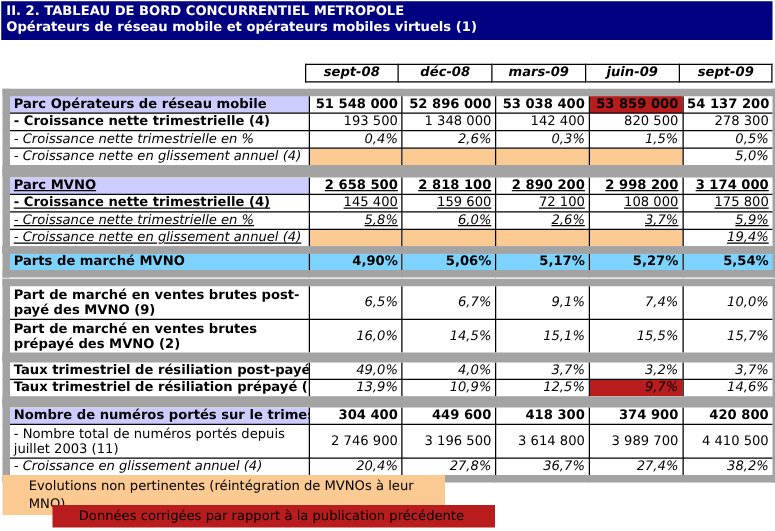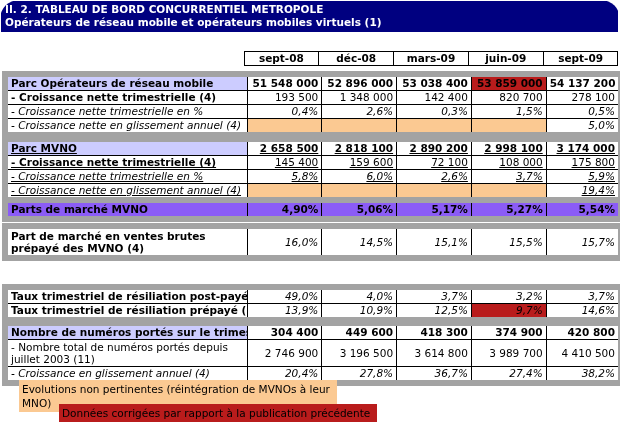--- a/index.html
+++ b/index.html
@@ -1,17 +1,17 @@
 <!DOCTYPE html>
 <html><head>
 <meta charset="utf-8">
 <style>
   html,body { margin:0; padding:0; background:#fff; }
   .page { position:relative; width:620px; height:425px; background:#fff;
-          font-family:"DejaVu Sans", sans-serif; font-size:10.5px; color:#000; overflow:hidden;border-radius:19px; }
+          font-family:"DejaVu Sans", sans-serif; font-size:10.5px; color:#000; overflow:hidden; }
 
   .title-block { position:absolute; left:1px; top:1px; width:609px; background:#000080;
                  color:#fff; font-weight:bold; padding:2px 4px 3px 4px; line-height:13px; }
   .title-block div { white-space:pre; }
 
   table { position:absolute; left:2px; border-collapse:collapse; table-layout:fixed;
           width:616px; font-size:10.5px; }
   col.c-label { width:242px; }
   col.c-data  { width:74.8px; }
 
@@ -20,39 +20,39 @@
   table.tbl { border:6px solid #a3a3a3; }
 
   table.hdr td { font-weight:bold; text-align:center; }
   table.hdr td.spacer { border:none; }
 
   .lbl { text-align:left; }
   .val { text-align:right; }
   .b   { font-weight:bold; }
   .i   { font-style:italic; }
   .lav    { background:#CCCCFF; }
-  .blue   { background:#8b5cf6; }
+  .blue   { background:#7dd3fc; }
   .orange { background:#FBC992; }
   .pink   { background:#b91c1c; }
 
   .wrap2 td { white-space:normal; line-height:12px; height:26px; vertical-align:middle; }
 
-  .legend { position:absolute; left:19px; width:312px; padding:2px 3px; line-height:14px; }
+  .legend { position:absolute; left:2px; width:312px; padding:2px 21px; line-height:14px; }
 </style>
 </head>
 <body>
 
 <div class="page">
 
   <div class="title-block">
     <div>II. 2. TABLEAU DE BORD CONCURRENTIEL METROPOLE</div>
     <div>Opérateurs de réseau mobile et opérateurs mobiles virtuels (1)</div>
   </div>
 
-  <table class="hdr" style="top:51px;">
+  <table class="hdr" style="top:51px;font-style:italic;">
     <colgroup>
         <col class="c-label">
         <col class="c-data">
         <col class="c-data">
         <col class="c-data">
         <col class="c-data">
         <col class="c-data">
       </colgroup>
     <tbody>
         <tr>
@@ -82,22 +82,22 @@
       <td class="val b">52 896 000</td>
       <td class="val b">53 038 400</td>
       <td class="val b pink">53 859 000</td>
       <td class="val b">54 137 200</td>
     </tr>
     <tr>
       <td class="lbl b">- Croissance nette trimestrielle (4)</td>
       <td class="val">193 500</td>
       <td class="val">1 348 000</td>
       <td class="val">142 400</td>
-      <td class="val">820 700</td>
-      <td class="val">278 100</td>
+      <td class="val">820 500</td>
+      <td class="val">278 300</td>
     </tr>
     <tr>
       <td class="lbl i">- Croissance nette trimestrielle en %</td>
       <td class="val i">0,4%</td>
       <td class="val i">2,6%</td>
       <td class="val i">0,3%</td>
       <td class="val i">1,5%</td>
       <td class="val i">0,5%</td>
     </tr>
     <tr>
@@ -119,21 +119,21 @@
         <col class="c-data">
         <col class="c-data">
         <col class="c-data">
       </colgroup>
     <tbody>
         <tr>
       <td class="lbl b lav">Parc MVNO</td>
       <td class="val b">2 658 500</td>
       <td class="val b">2 818 100</td>
       <td class="val b">2 890 200</td>
-      <td class="val b">2 998 100</td>
+      <td class="val b">2 998 200</td>
       <td class="val b">3 174 000</td>
     </tr>
     <tr>
       <td class="lbl b">- Croissance nette trimestrielle (4)</td>
       <td class="val">145 400</td>
       <td class="val">159 600</td>
       <td class="val">72 100</td>
       <td class="val">108 000</td>
       <td class="val">175 800</td>
     </tr>
@@ -180,22 +180,30 @@
   <table class="tbl wrap2" style="top:223px;">
     <colgroup>
         <col class="c-label">
         <col class="c-data">
         <col class="c-data">
         <col class="c-data">
         <col class="c-data">
         <col class="c-data">
       </colgroup>
     <tbody>
-    <tr>
-      <td class="lbl b">Part de marché en ventes brutes prépayé des MVNO (4)</td>
+        <tr>
+      <td class="lbl b">Part de marché en ventes brutes post-payé des MVNO (9)</td>
+      <td class="val i">6,5%</td>
+      <td class="val i">6,7%</td>
+      <td class="val i">9,1%</td>
+      <td class="val i">7,4%</td>
+      <td class="val i">10,0%</td>
+    </tr>
+    <tr>
+      <td class="lbl b">Part de marché en ventes brutes prépayé des MVNO (2)</td>
       <td class="val i">16,0%</td>
       <td class="val i">14,5%</td>
       <td class="val i">15,1%</td>
       <td class="val i">15,5%</td>
       <td class="val i">15,7%</td>
     </tr>
   </tbody>
     </table>
 
   <table class="tbl" style="top:284px;">

